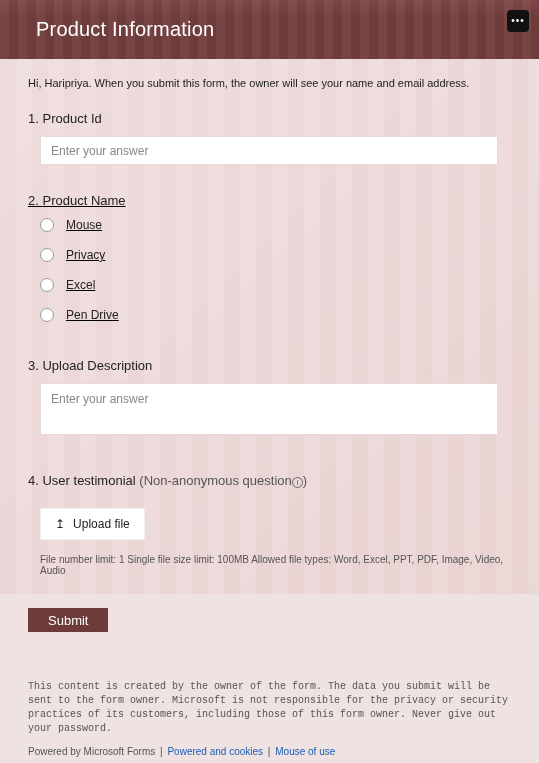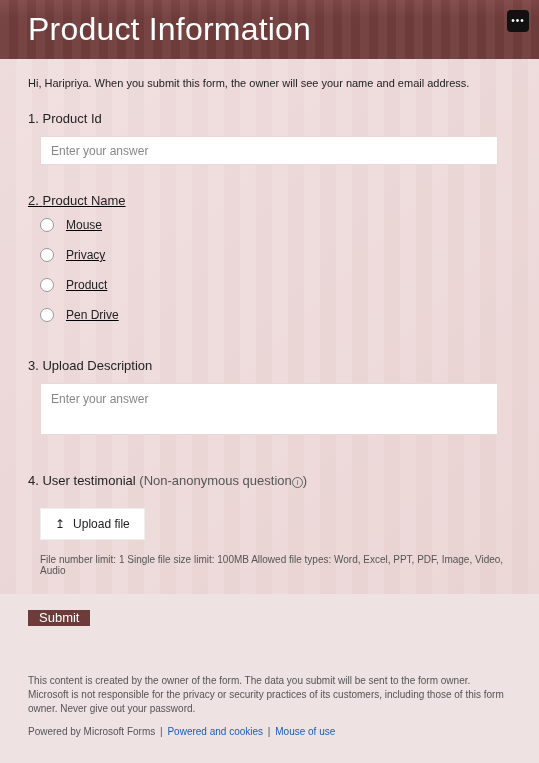--- a/index.html
+++ b/index.html
@@ -17,23 +17,23 @@
     align-items:center;
   }
   .header-stripes {
     position:absolute; inset:0;
     background: repeating-linear-gradient(to right, rgba(140,90,90,0.6) 0 9px, rgba(110,60,60,0.6) 9px 18px);
     opacity:0.5;
   }
   .header-title {
     position: relative;
     color: #fff;
-    font-size: 32px;
+    font-size: 20px;
     font-weight: 400;
-    margin-left: 28px;
+    margin-left: 36px;
     letter-spacing: 0.2px;
   }
   .more-btn {
     position:absolute; right:10px; top:10px;
     width:22px; height:22px;
     background:#111; border-radius:4px;
     display:flex; align-items:center; justify-content:center;
     cursor:pointer;
   }
   .more-btn span{ color:#fff; font-size:10px; letter-spacing:1px; line-height:1;}
@@ -84,24 +84,24 @@
     display:inline-flex; align-items:center; gap:8px;
     font-size:12px; color:#222; cursor:pointer;
   }
   .upload-btn .uicon{ font-size:12px; }
 
   .file-note { font-size:10px; color:#555; margin-top:14px; margin-left:12px; }
 
   .footer-area { padding: 14px 28px 22px 28px; background:#eee2e2; height:169px;}
   .submit {
     background:#6e3b3b; color:#fff; border:none;
-    height:16px; padding:0 11px; font-size:13px; cursor:pointer;
+    height:24px; padding:0 20px; font-size:13px; cursor:pointer;
     margin-bottom:48px;
   }
-  .disclaimer { font-size:10px; color:#555; line-height:1.4; margin-bottom:10px;}
+  .disclaimer { font-size:10px; color:#555; line-height:1.4; margin-bottom:10px;font-family:Liberation Mono, monospace;}
   .powered { font-size:10px; color:#555; }
   .powered a { color:#1a5fb4; text-decoration:none; }
   .powered .sep{ color:#555; margin:0 2px;}
 </style>
 </head>
 <body>
 
 <div class="header">
   <div class="header-stripes"></div>
   <div class="header-title">Product Information</div>
@@ -130,21 +130,21 @@
       <label class="opt">
           <span class="radio"></span>
           <span>Mouse</span>
         </label>
       <label class="opt">
           <span class="radio"></span>
           <span>Privacy</span>
         </label>
       <label class="opt">
           <span class="radio"></span>
-          <span>Product</span>
+          <span>Excel</span>
         </label>
       <label class="opt">
           <span class="radio"></span>
           <span>Pen Drive</span>
         </label>
     </div>
   </div>
 
   <div class="q" style="margin-bottom:34px;">
     <div class="q-title">

